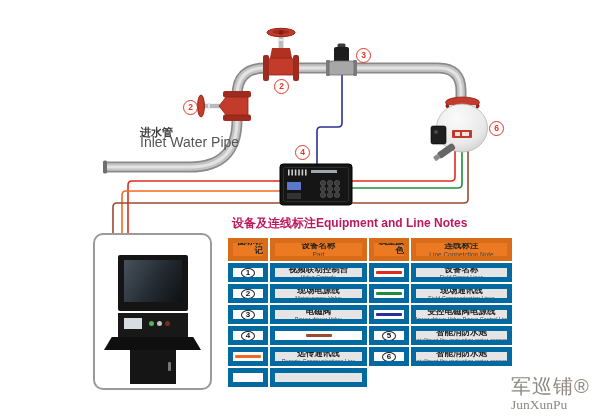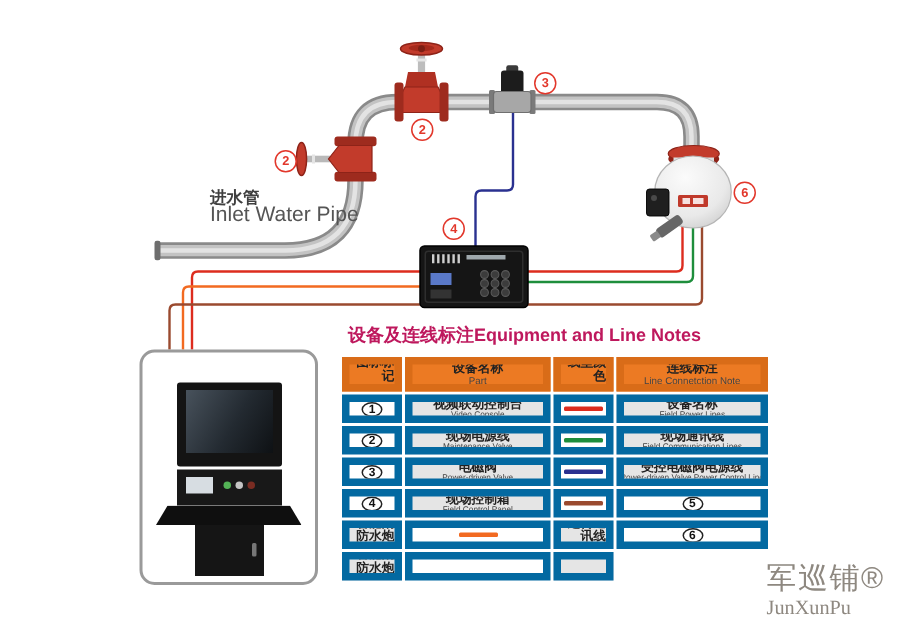--- a/index.html
+++ b/index.html
@@ -248,24 +248,20 @@
         <span class="color-bar" style="background: rgb(42, 49, 144);"></span>
       </div>
     <div class="cell gray">
       <span class="cn">受控电磁阀电源线</span>
       <span class="en">Power-driven Valve Power Control Line</span>
     </div>
 
     <div class="cell white">
         <span class="mark-circle">4</span>
       </div>
-    <div class="cell gray">
-      <span class="cn">现场控制箱</span>
-      <span class="en">Field Control Panel</span>
-    </div>
     <div class="cell white">
         <span class="color-bar" style="background: rgb(154, 74, 47);"></span>
       </div>
 
     <div class="cell white">
         <span class="mark-circle">5</span>
       </div>
     <div class="cell gray">
       <span class="cn">智能消防水炮</span>
       <span class="en">Intelligent fire protection water cannon</span>

